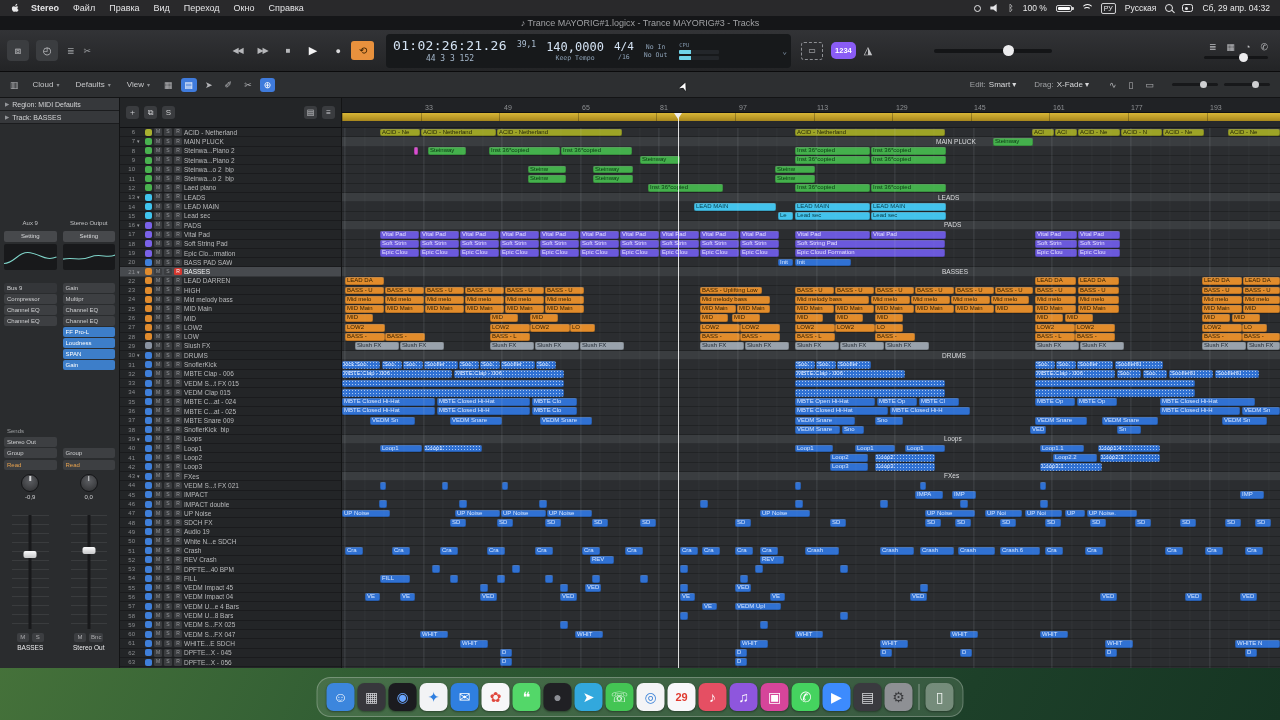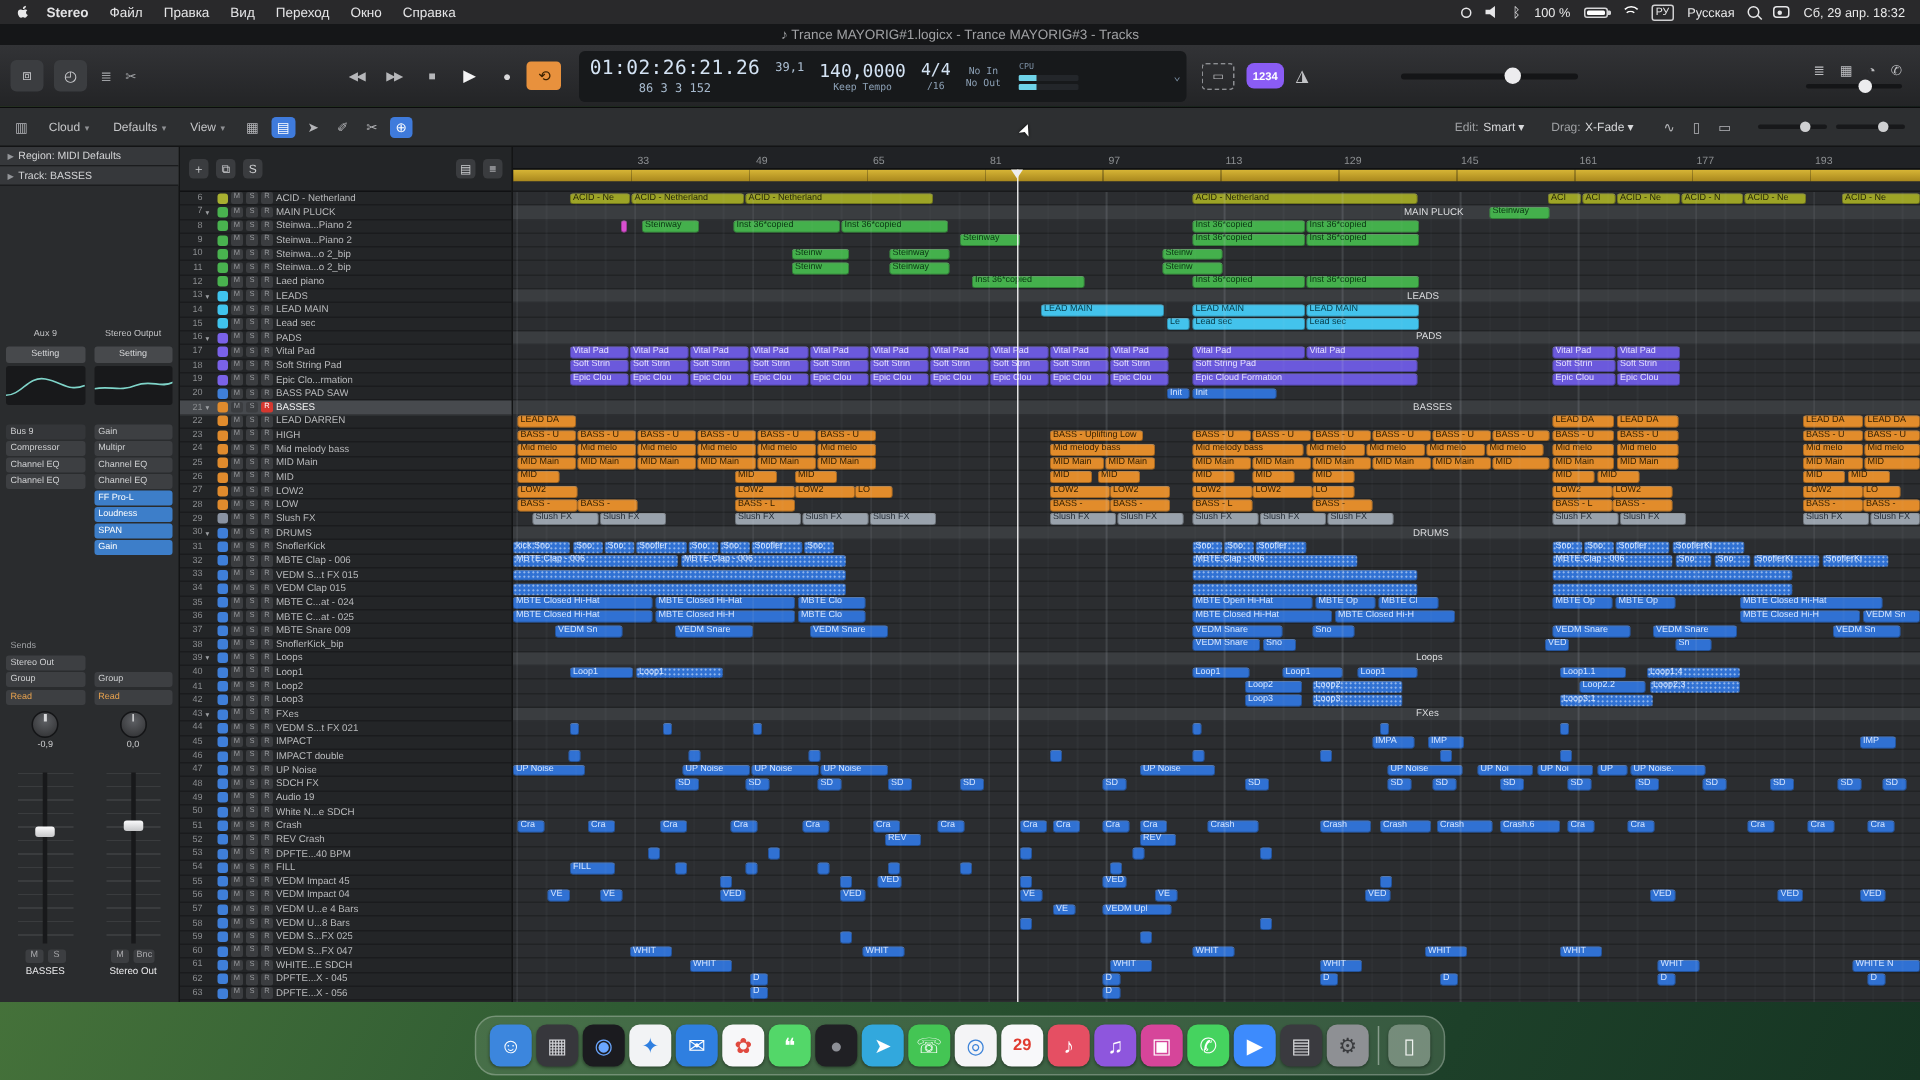--- a/index.html
+++ b/index.html
@@ -146,21 +146,21 @@
     <span class="dotico"></span>
     <span class="spk"></span>
     <span class="btico">ᛒ</span>
     <span>100 %</span>
     <span class="batt"></span>
     <span class="wifi"></span>
     <span class="langbox">РУ</span>
     <span>Русская</span>
     <span class="srch"></span>
     <span class="ccico"></span>
-    <span>Сб, 29 апр. 18:32</span>
+    <span>Сб, 29 апр. 04:32</span>
   </div>
 </div>
 
 <div class="titlebar">
   <span>♪ </span><span>Trance MAYORIG#1.logicx - Trance MAYORIG#3 - Tracks</span>
 </div>
 
 <div class="transport">
   <span class="cbt">⧈</span>
   <span class="cbt">◴</span>
@@ -170,21 +170,21 @@
     <span class="tbt">◀◀</span>
     <span class="tbt">▶▶</span>
     <span class="tbt">■</span>
     <span class="tbt play">▶</span>
     <span class="tbt rec">●</span>
     <span class="tbt cycle">⟲</span>
   </div>
   <div class="lcd">
     <div>
       <div class="lcd-time">01:02:26:21.26</div>
-      <div class="lcd-bars">86 3 3 152</div>
+      <div class="lcd-bars">44 3 3 152</div>
     </div>
     <div class="lcd-sr">39,1</div>
     <div>
       <div class="lcd-tempo">140,0000</div>
       <div class="lcd-sub">Keep Tempo</div>
     </div>
     <div>
       <div class="lcd-sig">4/4</div>
       <div class="lcd-sub">/16</div>
     </div>

